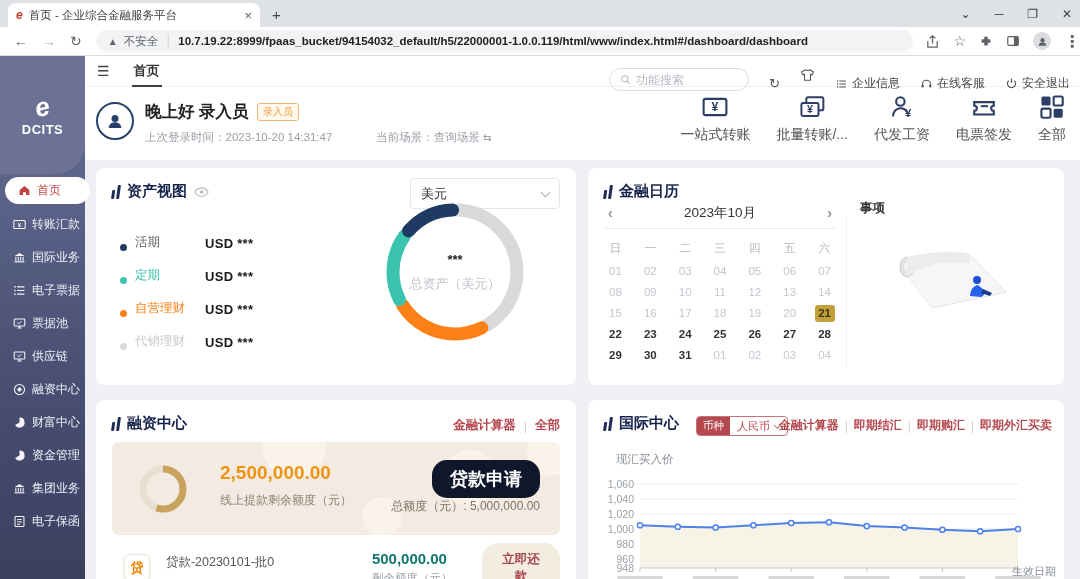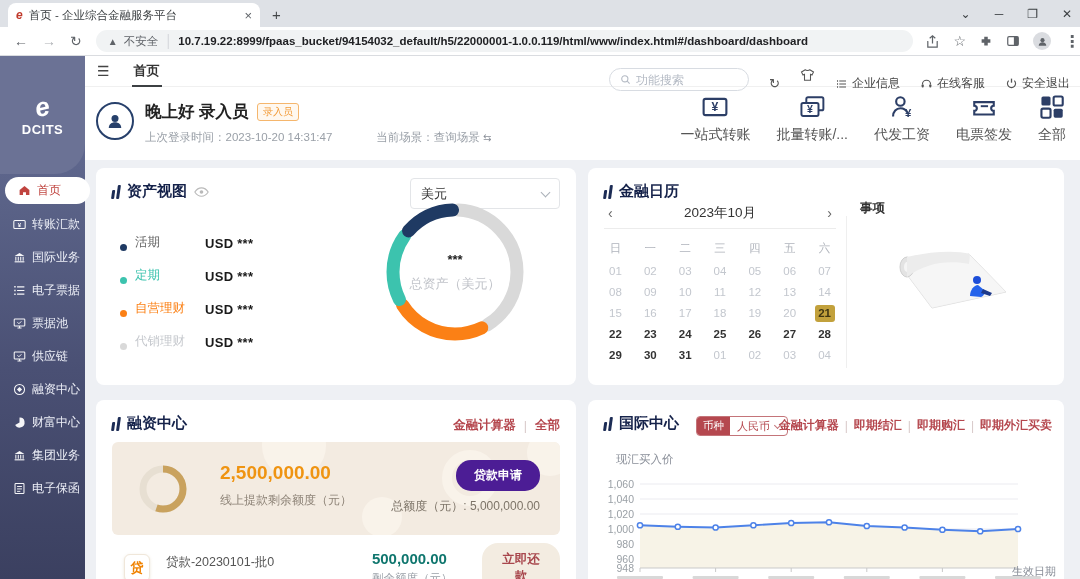--- a/index.html
+++ b/index.html
@@ -100,21 +100,21 @@
   .events-title { position:absolute; left:272px; top:32px; font-size:12.5px; color:#333; font-weight:bold; }
   .empty-illus { position:absolute; left:296px; top:70px; }
   .empty-text { position:absolute; left:272px; top:162px; width:180px; text-align:center; font-size:11.5px; color:#b9bdc4; }
 
   
   .fin-banner { position:absolute; left:16px; top:42px; width:448px; height:93px; background:#f3ebe1; border-radius:6px; overflow:hidden; }
   .blob { position:absolute; border-radius:50%; background:#f9f3ea; }
   .fin-gauge { position:absolute; left:26px; top:22px; }
   .fin-amt { position:absolute; left:108px; top:20px; font-size:19px; font-weight:bold; color:#ef9412; }
   .fin-amt-label { position:absolute; left:108px; top:50px; font-size:12px; color:#8d8377; }
-  .apply-btn { position:absolute; right:20px; top:18px; background:#4c1d95; color:#fff; font-size:12px; font-weight:bold; border:none; border-radius:15px; padding:7px 18px; cursor:pointer; }
+  .apply-btn { position:absolute; right:20px; top:18px; background:#0f172a; color:#fff; font-size:18px; font-weight:bold; border:none; border-radius:15px; padding:7px 18px; cursor:pointer; }
   .fin-total { position:absolute; right:20px; top:56px; font-size:12px; color:#7d7468; }
   .loan-row { position:absolute; left:16px; width:448px; height:52px; display:flex; align-items:center; }
   .loan-tag { width:28px; height:28px; background:#fff; border:1px solid #f0e7da; box-shadow:0 1px 3px rgba(180,150,100,.25); border-radius:6px; color:#f08200; font-weight:bold; font-size:13px; display:flex; align-items:center; justify-content:center; margin-left:12px; }
   .loan-mid { margin-left:16px; width:210px; }
   .loan-name { font-size:12.5px; color:#555; }
   .loan-bar { margin-top:8px; width:206px; height:4px; background:#e7e7e7; border-radius:2px; overflow:hidden; }
   .loan-bar i { display:block; height:4px; width:50%; border-radius:2px; background:linear-gradient(90deg,#5a6890,#8f3e45); }
   .loan-amt { width:120px; }
   .loan-amt b { font-size:15px; color:#0f766e; }
   .loan-amt div { font-size:11.5px; color:#9aa0a8; margin-top:3px; }
@@ -239,20 +239,27 @@
             <path d="M8 4.8 L11.2 8 L8 11.2 L4.8 8 Z" fill="#ffffff"></path>
           </svg>
           <span data-interactable="false">融资中心</span>
         </div>
         <div class="nav-item" data-interactable="true">
           <svg width="13" height="13" viewBox="0 0 16 16" data-interactable="false">
             <path d="M8 1.8 A6.2 6.2 0 1 1 2.6 11 L8 8 Z" fill="#ffffff"></path>
             <path d="M9.5 6.5 V1.9 A6.2 6.2 0 0 1 14.2 6.5 Z" fill="#ffffff"></path>
           </svg>
           <span data-interactable="false">财富中心</span>
+        </div>
+        <div class="nav-item" data-interactable="true">
+          <svg width="13" height="13" viewBox="0 0 16 16" data-interactable="false">
+            <path d="M8 1.8 A6.2 6.2 0 1 1 2.6 11 L8 8 Z" fill="#ffffff"></path>
+            <path d="M9.5 6.5 V1.9 A6.2 6.2 0 0 1 14.2 6.5 Z" fill="#ffffff"></path>
+          </svg>
+          <span data-interactable="false">资金管理</span>
         </div>
         <div class="nav-item" data-interactable="true">
           <svg width="13" height="13" viewBox="0 0 16 16" data-interactable="false">
             <path d="M2 6 L8 2.5 L14 6 Z" fill="#ffffff"></path>
             <path d="M3.5 7 V12 M6.5 7 V12 M9.5 7 V12 M12.5 7 V12" stroke="#ffffff" stroke-width="1.3"></path>
             <path d="M2 13.3 H14" stroke="#ffffff" stroke-width="1.4"></path>
           </svg>
           <span data-interactable="false">集团业务</span>
         </div>
         <div class="nav-item" data-interactable="true">

